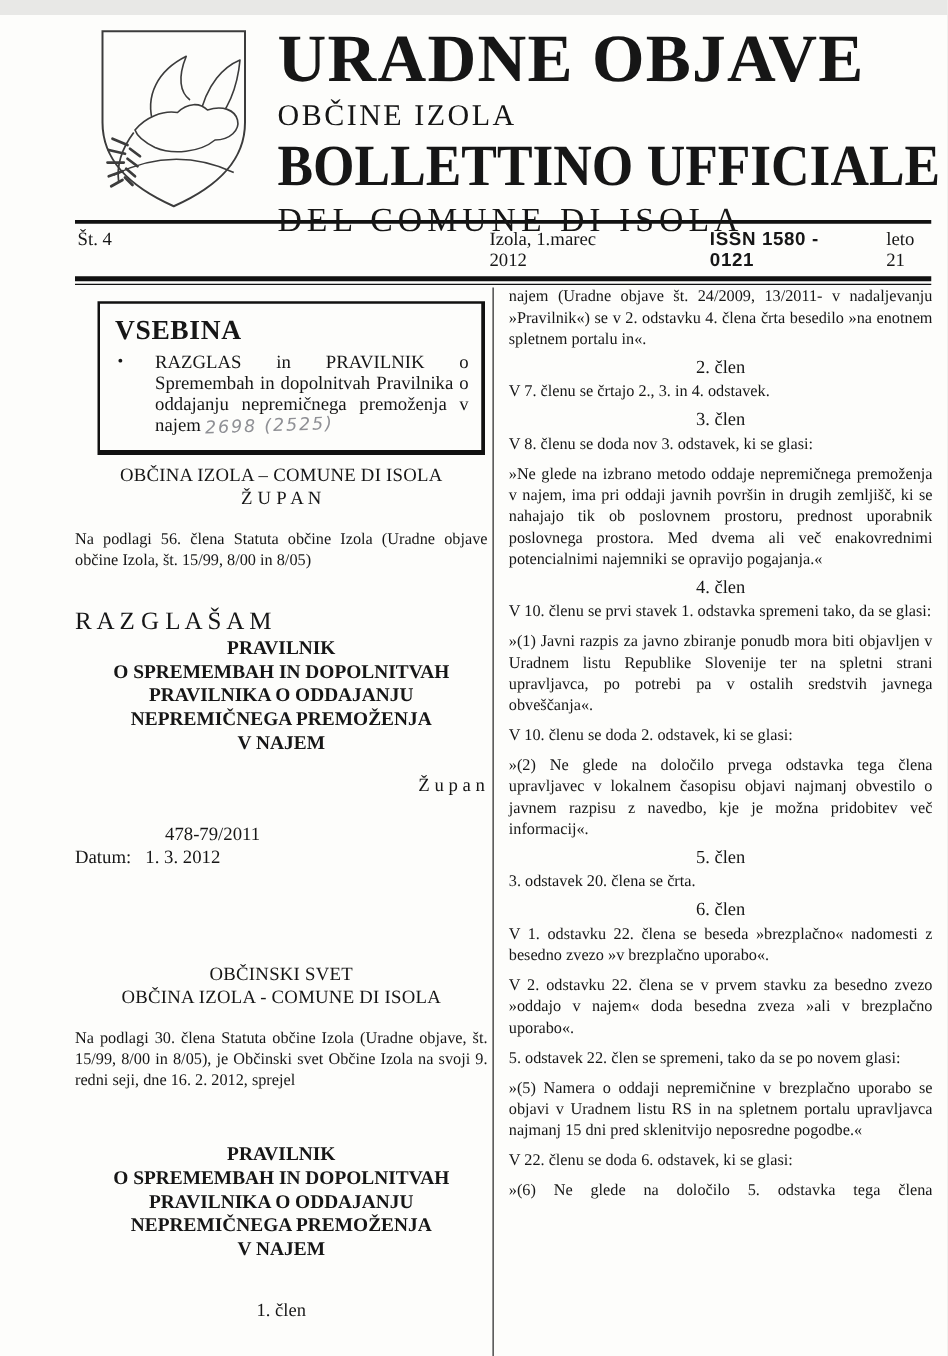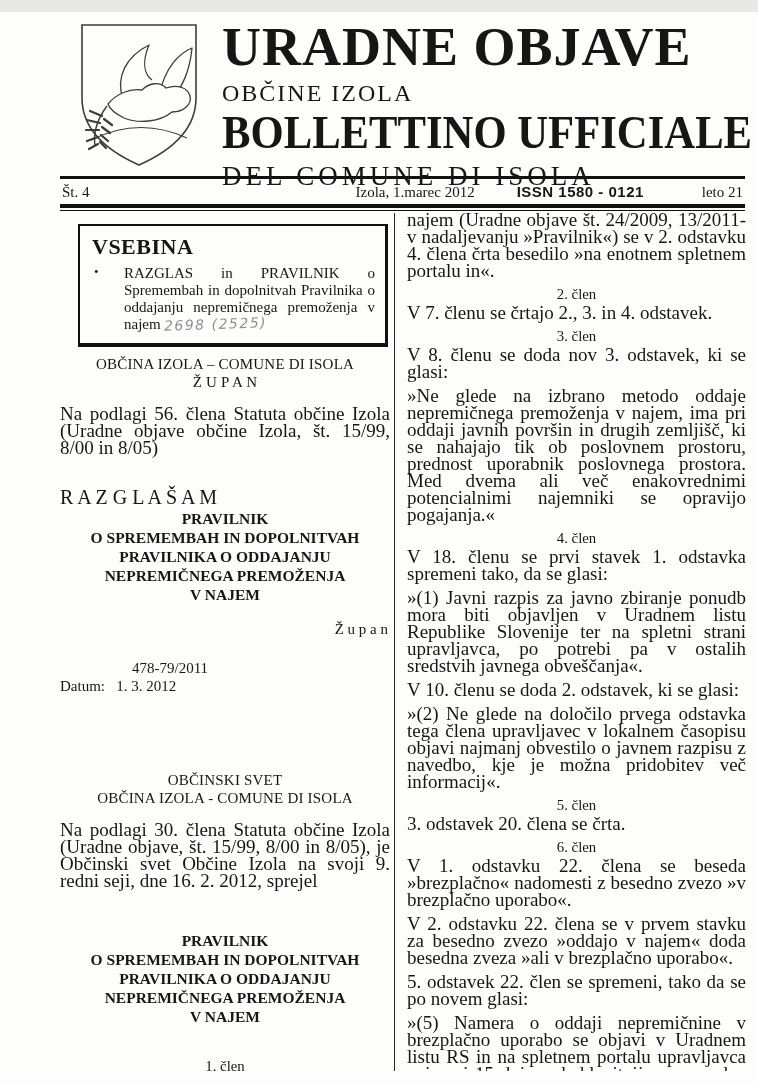--- a/index.html
+++ b/index.html
@@ -23,20 +23,21 @@
   .t4{font-size:27px;letter-spacing:4px;margin-top:9px;white-space:nowrap;}
   
   .rule{margin:0 13px 0 60px;background:#111;}
   .r-top{height:3px;}
   .r-thick{height:4px;}
   .r-thin{height:1px;margin-top:2px;}
   .info-bar{
     display:flex;align-items:baseline;
     margin:0 13px 0 60px;padding:4px 2px 3px;
     font-size:15px;
+    gap:36px;
   }
   .info-issue{flex:0 0 auto;}
   .info-date{margin-left:266px;}
   .info-issn{margin-left:42px;font-family:"Liberation Sans","DejaVu Sans",sans-serif;font-weight:700;font-size:15px;letter-spacing:.5px;}
   .info-year{margin-left:auto;}
   
   .columns{display:flex;margin:0 12px 0 60px;height:860px;overflow:hidden;}
   .col-left{width:334px;flex:0 0 334px;box-sizing:border-box;padding-right:4px;}
   .divider{width:1px;background:#2a2a2a;margin-top:2px;}
   .col-right{flex:1;box-sizing:border-box;padding-left:12px;}
@@ -50,21 +51,21 @@
   .vsebina-item{display:flex;margin-top:5px;font-size:15px;line-height:1.14;}
   .bullet{flex:0 0 30px;padding-left:2px;font-size:13px;}
   .vsebina-text{flex:1;text-align:justify;}
   .handwrite{
     color:#8f9095;font-style:italic;letter-spacing:1.5px;
     font-family:"DejaVu Sans",sans-serif;font-size:14px;
     display:inline-block;transform:rotate(-2deg);
   }
   
   .org{font-size:15px;line-height:18px;margin-top:8px;letter-spacing:.2px;text-align:center;}
-  .para{font-size:19px;line-height:17px;text-align:justify;margin:0;}
+  .para{font-size:13px;line-height:17px;text-align:justify;margin:0;}
   .col-left .para{margin-top:14px;}
   .proclaim{font-size:20px;margin-top:30px;}
   .doc-title{text-align:center;font-weight:700;font-size:15.5px;line-height:19px;}
   .doc-title.first{margin-top:0;}
   .doc-title.second{margin-top:42px;}
   .signature{text-align:right;font-size:15px;line-height:19px;margin-top:16px;padding-right:2px;}
   .ref-block{margin-top:20px;font-size:15px;line-height:18px;}
   .ref-line{white-space:pre;}
   .ref-indent{padding-left:72px;}
   .issuer2{margin-top:76px;}
@@ -178,21 +179,21 @@
 
       <div class="clause">2. člen</div>
       <p class="para">V 7. členu se črtajo 2., 3. in 4. odstavek.</p>
 
       <div class="clause">3. člen</div>
       <p class="para">V 8. členu se doda nov 3. odstavek, ki se glasi:</p>
 
       <p class="para">»Ne glede na izbrano metodo oddaje nepremičnega premoženja v najem, ima pri oddaji javnih površin in drugih zemljišč, ki se nahajajo tik ob poslovnem prostoru, prednost uporabnik poslovnega prostora. Med dvema ali več enakovrednimi potencialnimi najemniki se opravijo pogajanja.«</p>
 
       <div class="clause">4. člen</div>
-      <p class="para">V 18. členu se prvi stavek 1. odstavka spremeni tako, da se glasi:</p>
+      <p class="para">V 10. členu se prvi stavek 1. odstavka spremeni tako, da se glasi:</p>
 
       <p class="para">»(1) Javni razpis za javno zbiranje ponudb mora biti objavljen v Uradnem listu Republike Slovenije ter na spletni strani upravljavca, po potrebi pa v ostalih sredstvih javnega obveščanja«.</p>
       <p class="para">V 10. členu se doda 2. odstavek, ki se glasi:</p>
       <p class="para">»(2) Ne glede na določilo prvega odstavka tega člena upravljavec v lokalnem časopisu objavi najmanj obvestilo o javnem razpisu z navedbo, kje je možna pridobitev več informacij«.</p>
 
       <div class="clause">5. člen</div>
       <p class="para">3. odstavek 20. člena se črta.</p>
 
       <div class="clause">6. člen</div>
       <p class="para">V 1. odstavku 22. člena se beseda »brezplačno« nadomesti z besedno zvezo »v brezplačno uporabo«.</p>

